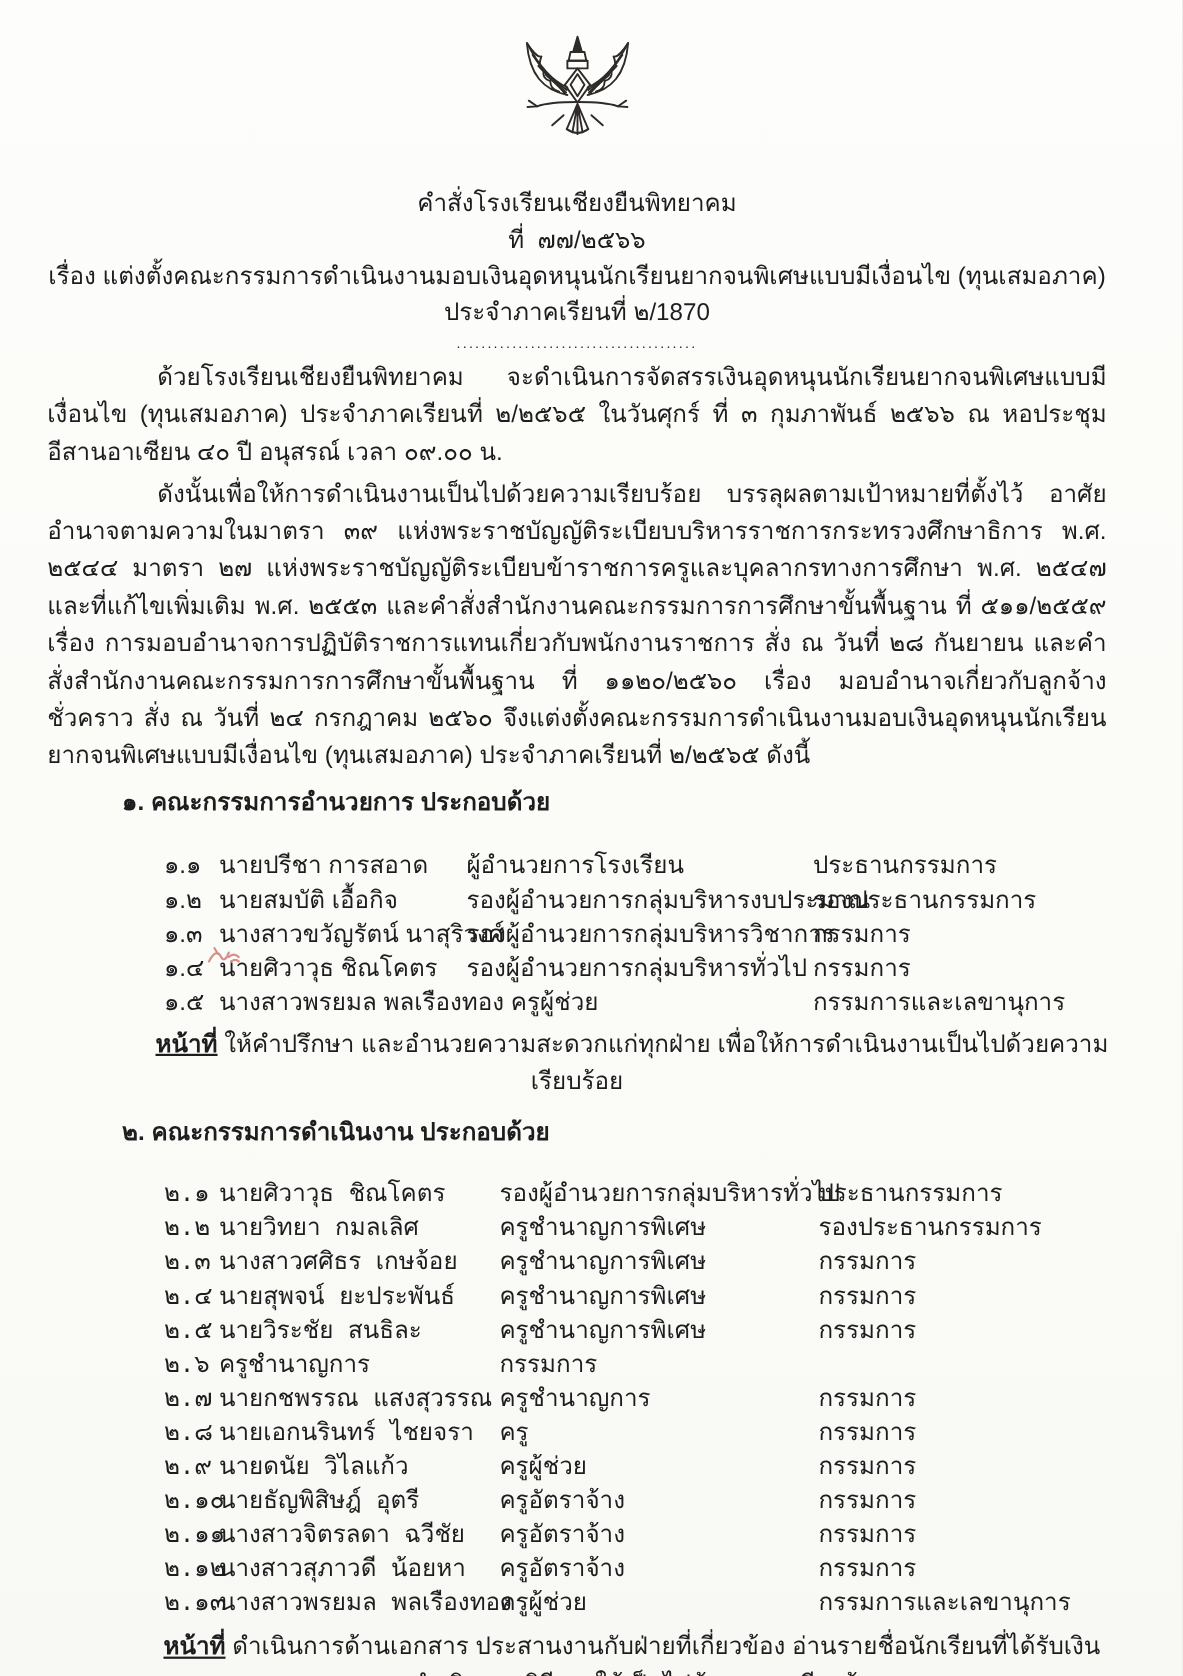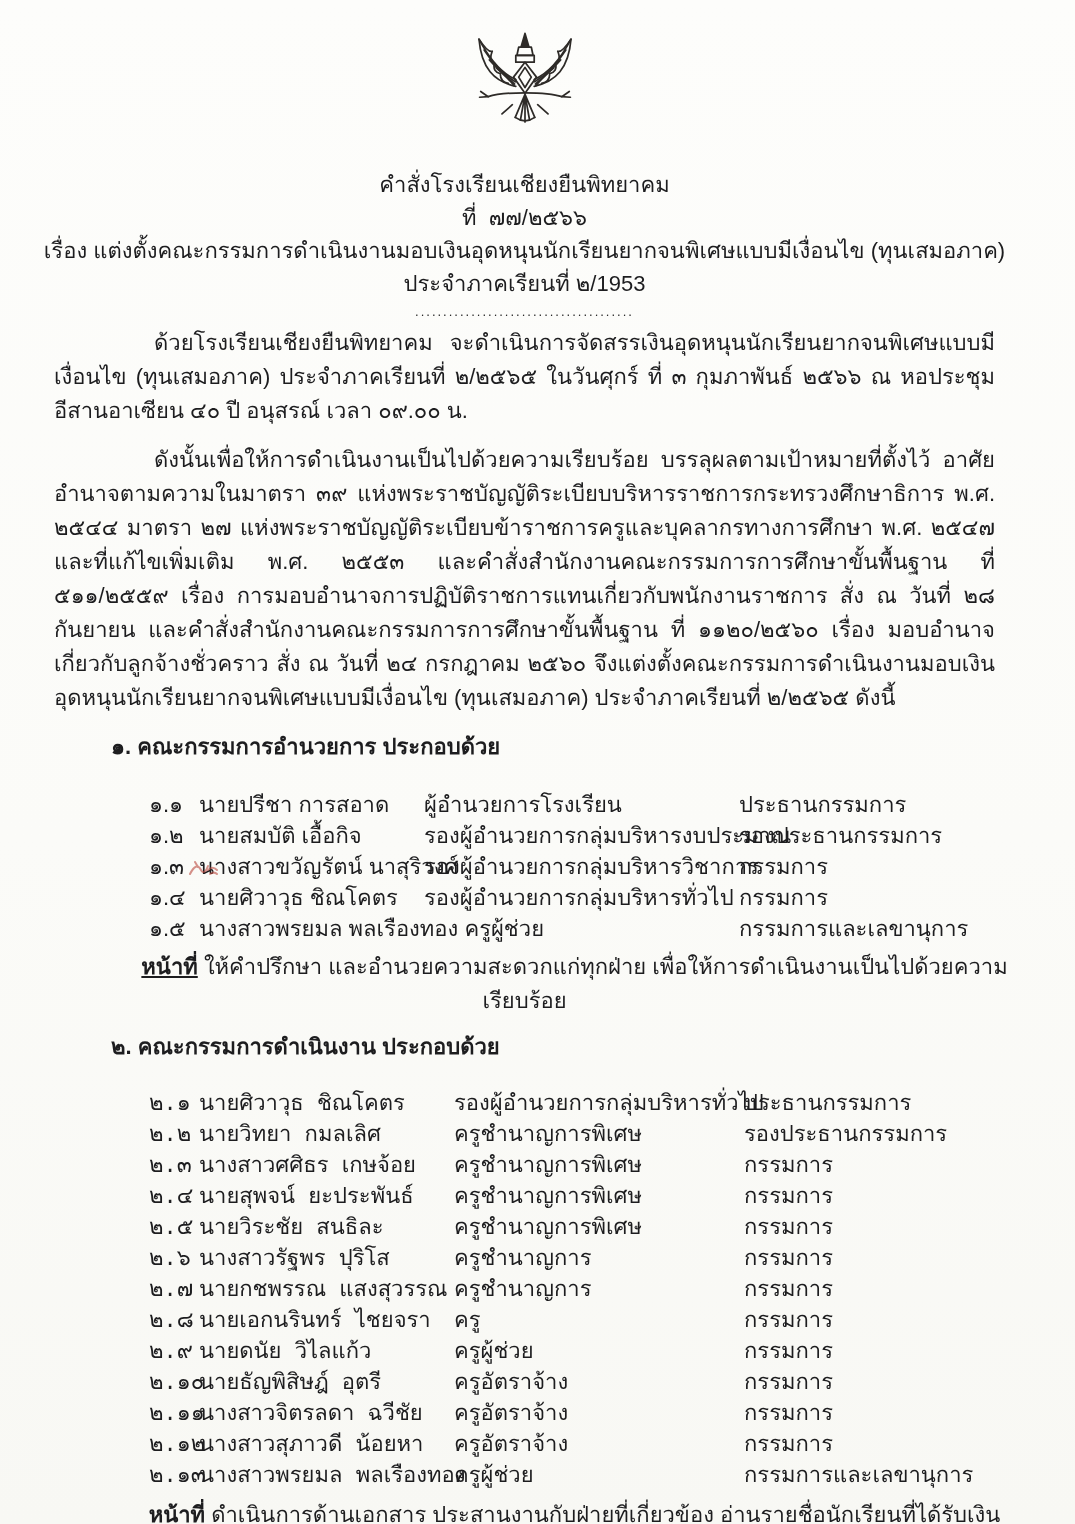--- a/index.html
+++ b/index.html
@@ -16,21 +16,21 @@
     overflow:hidden;
     box-sizing:border-box;
     padding:8px 65px 0 39px;
     font-size:22px;
     line-height:34px;
   }
   .emblem-wrap{ text-align:center; margin:0; height:146px; }
   .title-block{ text-align:center; margin-top:14px; line-height:33px; }
   .title-block div{ white-space:pre-wrap; }
   .separator{ text-align:center; font-size:13px; letter-spacing:2px; line-height:16px; color:#2a2a2a; margin-top:4px; }
-  .para{ text-align:justify; text-indent:100px; margin:15px; }
+  .para{ text-align:justify; text-indent:100px; margin:4px; }
   .para.first{ margin-top:6px; }
   .section-heading{ font-weight:bold; margin-top:8px; margin-left:72px; }
   .rows{ margin-left:110px;margin-top:25px; }
   .member-row{ display:grid; min-height:31px; line-height:31px; }
   .sec1 .member-row{ grid-template-columns:50px 225px 315px 1fr; }
   .sec2 .member-row{ grid-template-columns:50px 255px 290px 1fr;font-family:Liberation Mono, monospace; }
   .member-row span{ white-space:nowrap; }
   .duty{ text-indent:100px; margin:6px 0 0 0; text-align:center; }
   .duty .duty-label{ font-weight:bold; text-decoration:underline; }
   .gap-s2{ margin-top:12px; }
@@ -67,21 +67,21 @@
         <path d="M103 150 Q120 162 137 150"></path>
         <path d="M98 128 L80 144 M142 128 L160 144"></path>
       </g>
     </svg>
   </div>
 
   <div class="title-block">
     <div>คำสั่งโรงเรียนเชียงยืนพิทยาคม</div>
     <div>ที่  ๗๗/๒๕๖๖</div>
     <div>เรื่อง แต่งตั้งคณะกรรมการดำเนินงานมอบเงินอุดหนุนนักเรียนยากจนพิเศษแบบมีเงื่อนไข (ทุนเสมอภาค)</div>
-    <div>ประจำภาคเรียนที่ ๒/1953</div>
+    <div>ประจำภาคเรียนที่ ๒/1870</div>
   </div>
 
   <div class="separator">.......................................</div>
 
   <p class="para first">ด้วยโรงเรียนเชียงยืนพิทยาคม จะดำเนินการจัดสรรเงินอุดหนุนนักเรียนยากจนพิเศษแบบมีเงื่อนไข (ทุนเสมอภาค) ประจำภาคเรียนที่ ๒/๒๕๖๕ ในวันศุกร์ ที่ ๓ กุมภาพันธ์ ๒๕๖๖ ณ หอประชุมอีสานอาเซียน  ๔๐ ปี อนุสรณ์ เวลา ๐๙.๐๐ น.</p>
   <p class="para">ดังนั้นเพื่อให้การดำเนินงานเป็นไปด้วยความเรียบร้อย บรรลุผลตามเป้าหมายที่ตั้งไว้ อาศัยอำนาจตามความในมาตรา ๓๙ แห่งพระราชบัญญัติระเบียบบริหารราชการกระทรวงศึกษาธิการ พ.ศ. ๒๕๔๔ มาตรา ๒๗ แห่งพระราชบัญญัติระเบียบข้าราชการครูและบุคลากรทางการศึกษา พ.ศ. ๒๕๔๗ และที่แก้ไขเพิ่มเติม พ.ศ. ๒๕๕๓ และคำสั่งสำนักงานคณะกรรมการการศึกษาขั้นพื้นฐาน ที่ ๕๑๑/๒๕๕๙ เรื่อง การมอบอำนาจการปฏิบัติราชการแทนเกี่ยวกับพนักงานราชการ สั่ง  ณ วันที่ ๒๘ กันยายน และคำสั่งสำนักงานคณะกรรมการการศึกษาขั้นพื้นฐาน ที่ ๑๑๒๐/๒๕๖๐ เรื่อง มอบอำนาจเกี่ยวกับลูกจ้างชั่วคราว สั่ง ณ วันที่ ๒๔ กรกฎาคม ๒๕๖๐ จึงแต่งตั้งคณะกรรมการดำเนินงานมอบเงินอุดหนุนนักเรียนยากจนพิเศษแบบมีเงื่อนไข (ทุนเสมอภาค) ประจำภาคเรียนที่ ๒/๒๕๖๕ ดังนี้</p>
 
   <div class="section sec1">
     <div class="section-heading">๑. คณะกรรมการอำนวยการ  ประกอบด้วย</div>
     <div class="rows">
@@ -158,21 +158,20 @@
 
   <div class="member-row">
     <span class="col-no">๒.๕</span>
     <span class="col-name">นายวิระชัย สนธิละ</span>
     <span class="col-pos">ครูชำนาญการพิเศษ</span>
     <span class="col-role">กรรมการ</span>
   </div>
 
   <div class="member-row">
     <span class="col-no">๒.๖</span>
-    <span class="col-name">นางสาวรัฐพร  ปุริโส</span>
     <span class="col-pos">ครูชำนาญการ</span>
     <span class="col-role">กรรมการ</span>
   </div>
 
   <div class="member-row">
     <span class="col-no">๒.๗</span>
     <span class="col-name">นายกชพรรณ  แสงสุวรรณ</span>
     <span class="col-pos">ครูชำนาญการ</span>
     <span class="col-role">กรรมการ</span>
   </div>

